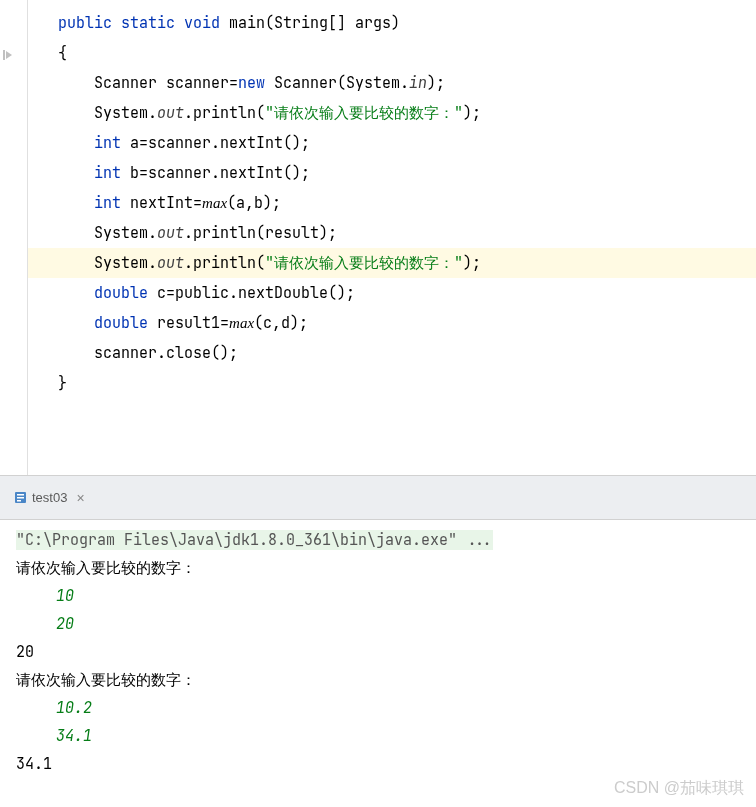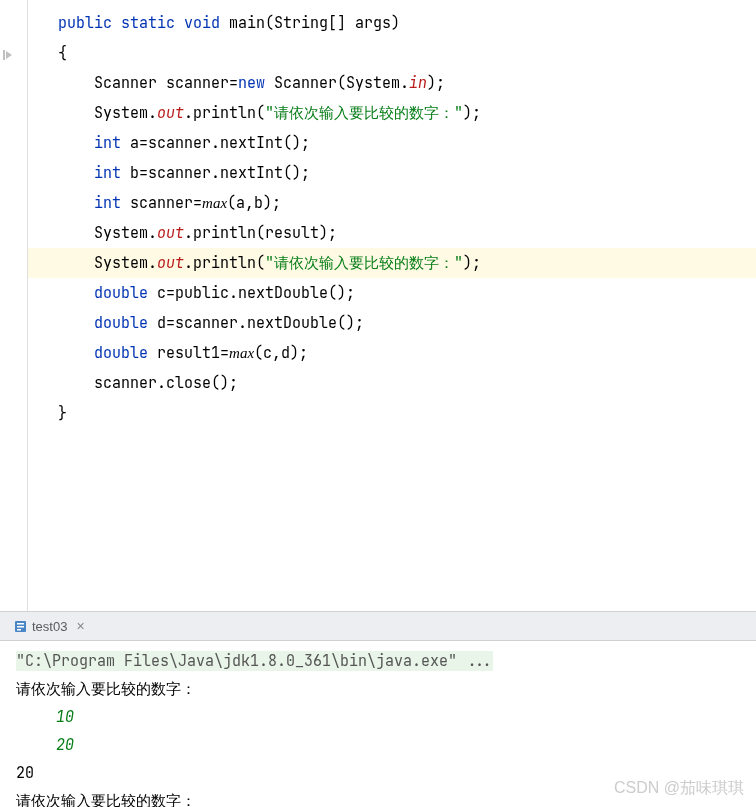--- a/index.html
+++ b/index.html
@@ -9,21 +9,21 @@
       background: #ffffff;
       width: 756px;
       height: 807px;
       overflow: hidden;
       position: relative;
     }
     .editor-area {
       background: #ffffff;
       padding-left: 28px;
       padding-top: 8px;
-      height: 611px;
+      height: 475px;
       line-height: 30px;
       position: relative;
     }
     .gutter {
       position: absolute;
       left: 0;
       top: 0;
       width: 28px;
       height: 100%;
       background: #ffffff;
@@ -41,26 +41,26 @@
     .code-line {
       white-space: pre;
       padding-left: 30px;
     }
     .highlighted-line {
       background: #fffae3;
     }
     .kw { color: #0033b3; }
     .method { color: #000000; }
     .str { color: #067d17; }
-    .static-field { font-style: italic; color: #b91c1c; }
+    .static-field { font-style: italic; color: #404040; }
     .static-method { font-style: italic; color: #000000; font-family: Liberation Serif, serif; }
     .plain { color: #000000; }
     
     .tab-bar {
-      height: 30px;
+      height: 45px;
       background: #eceef1;
       border-top: 1px solid #d1d1d1;
       border-bottom: 1px solid #d1d1d1;
       display: flex;
       align-items: center;
       padding-left: 6px;
     }
     .tab {
       display: flex;
       align-items: center;
@@ -120,25 +120,24 @@
           <path d="M3 2 L3 12 L1 12 L1 2 Z M4 3 L10 7 L4 11 Z"></path>
         </svg>
     </div>
   </div>
   <div class="code-line"><span class="kw">public</span> <span class="kw">static</span> <span class="kw">void</span> <span class="method">main</span><span class="plain">(String[] args)</span></div>
   <div class="code-line"><span class="plain">{</span></div>
   <div class="code-line"><span class="plain">    Scanner scanner=</span><span class="kw">new</span><span class="plain"> Scanner(System.</span><span class="static-field">in</span><span class="plain">);</span></div>
   <div class="code-line"><span class="plain">    System.</span><span class="static-field">out</span><span class="plain">.println(</span><span class="str">"请依次输入要比较的数字："</span><span class="plain">);</span></div>
   <div class="code-line">    <span class="kw">int</span><span class="plain"> a=scanner.nextInt();</span></div>
   <div class="code-line">    <span class="kw">int</span><span class="plain"> b=scanner.nextInt();</span></div>
-  <div class="code-line">    <span class="kw">int</span><span class="plain"> scanner=</span><span class="static-method">max</span><span class="plain">(a,b);</span></div>
+  <div class="code-line">    <span class="kw">int</span><span class="plain"> nextInt=</span><span class="static-method">max</span><span class="plain">(a,b);</span></div>
   <div class="code-line"><span class="plain">    System.</span><span class="static-field">out</span><span class="plain">.println(result);</span></div>
   <div class="code-line highlighted-line"><span class="plain">    System.</span><span class="static-field">out</span><span class="plain">.println(</span><span class="str">"请依次输入要比较的数字："</span><span class="plain">);</span></div>
   <div class="code-line">    <span class="kw">double</span><span class="plain"> c=public.nextDouble();</span></div>
-  <div class="code-line">    <span class="kw">double</span><span class="plain"> d=scanner.nextDouble();</span></div>
   <div class="code-line">    <span class="kw">double</span><span class="plain"> result1=</span><span class="static-method">max</span><span class="plain">(c,d);</span></div>
   <div class="code-line"><span class="plain">    scanner.close();</span></div>
   <div class="code-line"><span class="plain">}</span></div>
 </div>
 
 <div class="tab-bar">
   <div class="tab">
     <span class="tab-icon">
       <svg viewBox="0 0 13 13">
           <rect x="1" y="1" width="11" height="11" fill="#4a86c7" rx="1"></rect>

